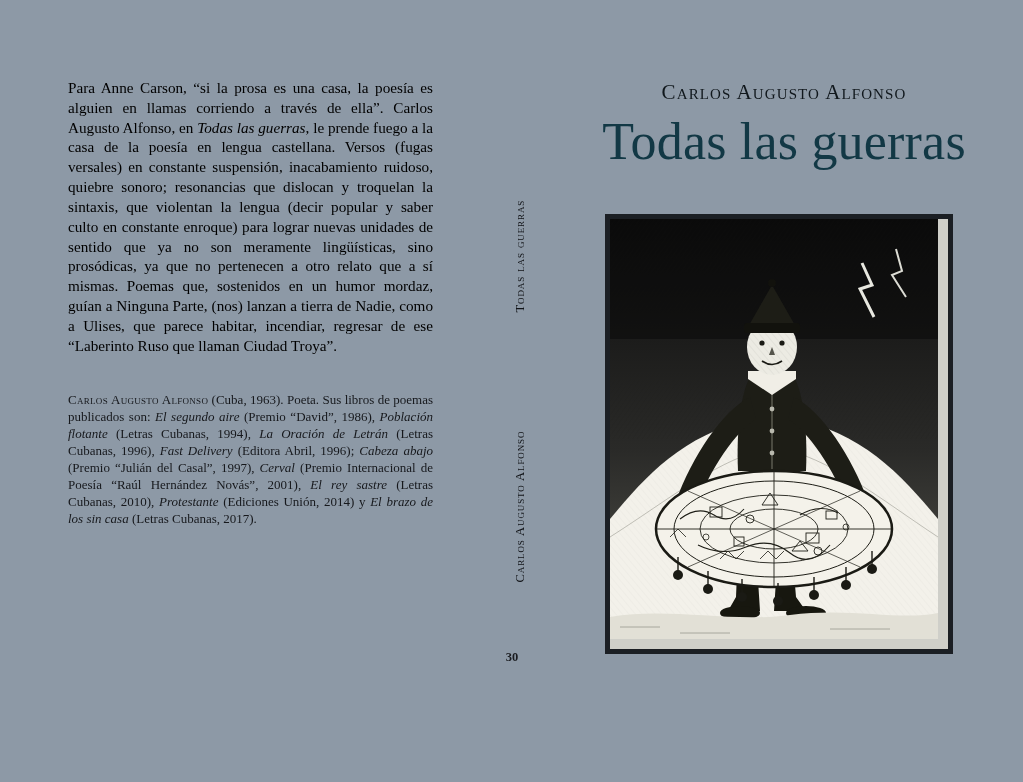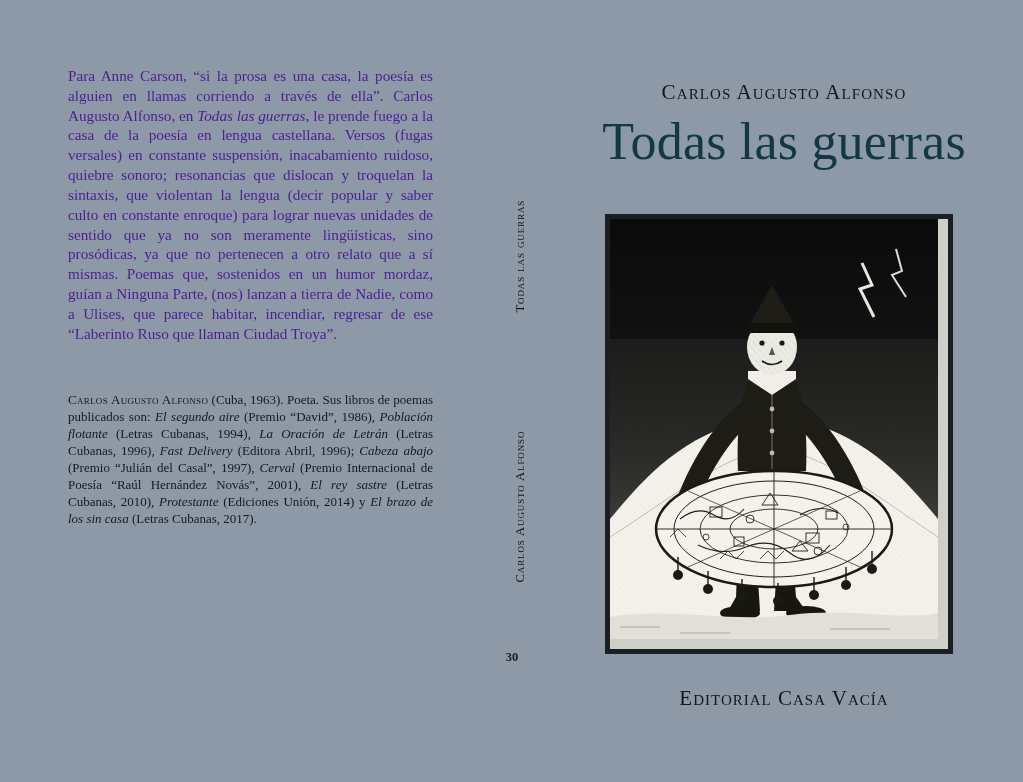--- a/index.html
+++ b/index.html
@@ -23,23 +23,23 @@
   .back-cover {
     position: absolute;
     left: 0;
     top: 0;
     width: 490px;
     height: 782px;
   }
   .blurb {
     position: absolute;
     left: 68px;
-    top: 66px;
+    top: 78px;
     width: 365px;
-    color: #4c1d95;
+    color: #000000;
     font-size: 15.2px;
     line-height: 1.305;
     text-align: justify;
     text-justify: inter-word;
     hyphens: manual;
   }
   .blurb .it { font-style: italic; }
   .bio {
     position: absolute;
     left: 68px;
@@ -282,16 +282,15 @@
 
         <path d="M0 398 C60 388 120 404 180 396 C240 388 290 402 328 394 L328 420 L0 420 Z" fill="#e2e0d6"></path>
         <g stroke="#9a9a90" stroke-width="0.8">
           <line x1="10" y1="408" x2="50" y2="408"></line>
           <line x1="70" y1="414" x2="120" y2="414"></line>
           <line x1="220" y1="410" x2="280" y2="410"></line>
         </g>
       </svg>
     </div>
 
-    <div class="publisher">Editorial Casa Vacía</div>
   </div>
 
 </div>
 
 </body></html>

